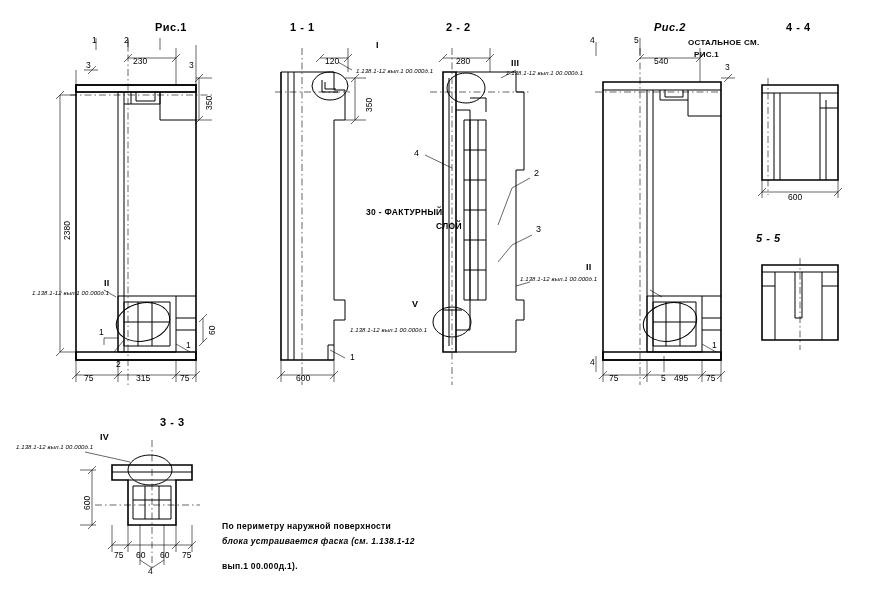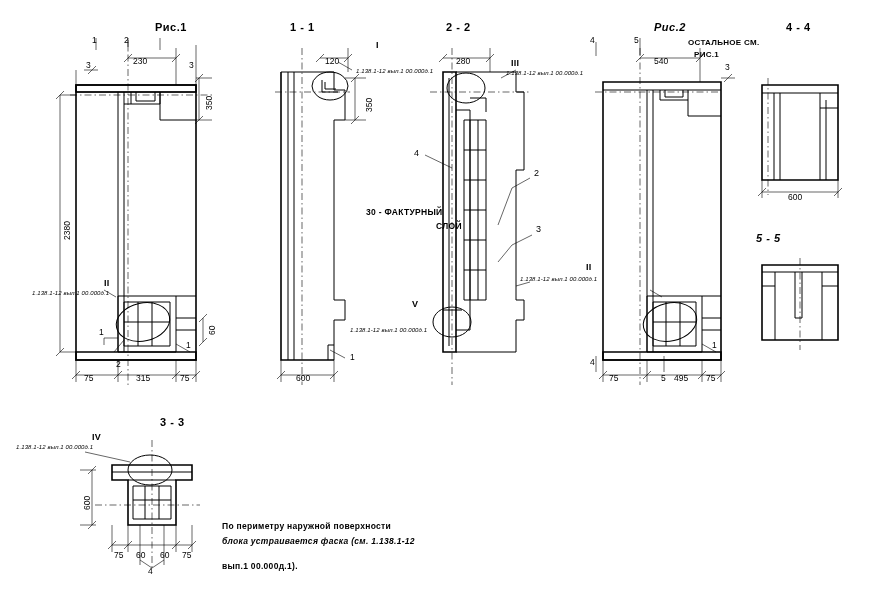--- a/index.html
+++ b/index.html
@@ -280,21 +280,21 @@
 <div class="dim" style="left:706px;top:373px;">75</div>
 <div class="dim" style="left:590px;top:357px;">4</div>
 <div class="dim" style="left:712px;top:340px;">1</div>
 
 <div class="ttl" style="left:786px;top:21px;">4 - 4</div>
 <div class="dim" style="left:788px;top:192px;">600</div>
 
 <div class="ttl" style="left:756px;top:232px;font-style:italic;">5 - 5</div>
 
 <div class="ttl" style="left:160px;top:416px;">3 - 3</div>
-<div class="lbl b" style="left:92px;top:432px;">IV</div>
+<div class="lbl b" style="left:100px;top:432px;">IV</div>
 <div class="tiny" style="left:16px;top:444px;">1.138.1-12 вып.1 00.000д.1</div>
 <div class="vdim" style="left:82px;top:510px;">600</div>
 <div class="dim" style="left:114px;top:550px;">75</div>
 <div class="dim" style="left:136px;top:550px;">60</div>
 <div class="dim" style="left:160px;top:550px;">60</div>
 <div class="dim" style="left:182px;top:550px;">75</div>
 <div class="dim" style="left:148px;top:566px;">4</div>
 
 <div class="note" style="left:222px;top:521px;">По периметру наружной поверхности</div>
 <div class="note" style="left:222px;top:536px;font-style:italic;">блока устраивается  фаска (см. 1.138.1-12</div>

